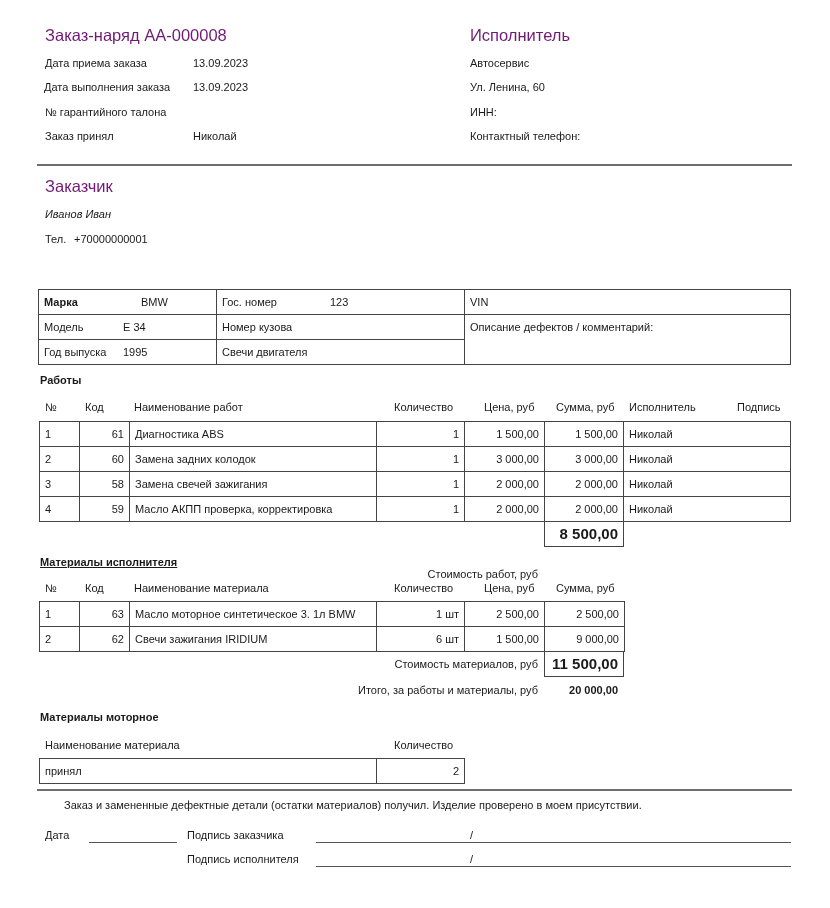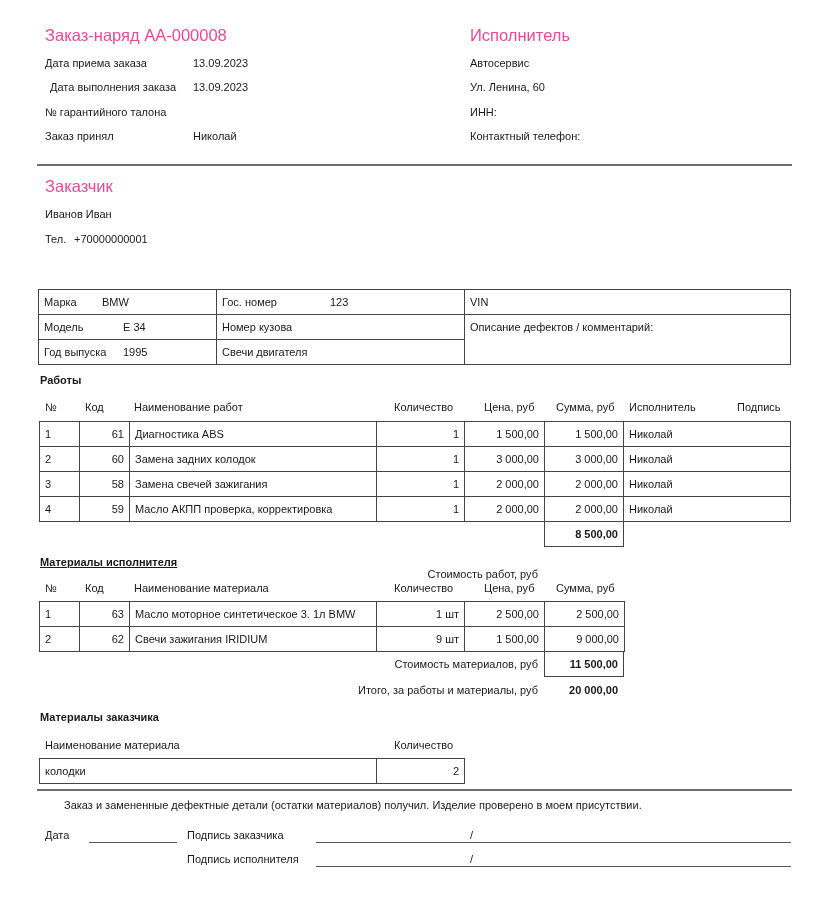--- a/index.html
+++ b/index.html
@@ -1,71 +1,71 @@
 <!DOCTYPE html>
 <html><head>
 <meta charset="utf-8">
 <style>
   * { box-sizing: border-box; margin: 0; padding: 0; }
   html, body { width: 830px; height: 908px; background: #ffffff; overflow: hidden; }
   body { position: relative; font-family: "Liberation Sans", "DejaVu Sans", sans-serif; color: #1a1a1a; font-size: 11px; }
   .abs { position: absolute; white-space: nowrap; }
-  .h1 { font-size: 16.5px; color: #ec4899; }
+  .h1 { font-size: 16.5px; color: #701a75; }
   .lbl { font-size: 11px; }
   .bold { font-weight: bold; }
   .hr { position: absolute; height: 2px; background: #6e6e6e; }
   .sigline { position: absolute; height: 1px; background: #555; }
 
   table.grid { position: absolute; border-collapse: collapse; table-layout: fixed; }
   table.grid td { border: 1px solid #444; font-size: 11px; padding: 0 5px; height: 25px; overflow: hidden; white-space: nowrap; }
   table.grid td.r { text-align: right; }
 
   .colhdr { position: absolute; font-size: 11px; white-space: nowrap; }
-  .box { position: absolute; border: 1px solid #444; font-size: 11px; font-weight: bold; text-align: right; padding: 0 5px; line-height: 24px; }
+  .box { position: absolute; border: 1px solid #444; font-size: 15px; font-weight: bold; text-align: right; padding: 0 5px; line-height: 24px; }
 </style>
 </head>
 <body>
 
 <div class="abs h1" style="left:45px; top:26px;">Заказ-наряд АА-000008</div>
 
 <div class="abs lbl" style="left:45px; top:57px;">Дата приема заказа</div>
 <div class="abs lbl" style="left:193px; top:57px;">13.09.2023</div>
 
-<div class="abs lbl" style="left:50px; top:81px;text-align:center;">Дата выполнения заказа</div>
+<div class="abs lbl" style="left:44px; top:81px;text-align:center;">Дата выполнения заказа</div>
 <div class="abs lbl" style="left:193px; top:81px;">13.09.2023</div>
 
 <div class="abs lbl" style="left:45px; top:106px;">№ гарантийного талона</div>
 <div class="abs lbl" style="left:193px; top:106px;"></div>
 
 <div class="abs lbl" style="left:45px; top:130px;">Заказ принял</div>
 <div class="abs lbl" style="left:193px; top:130px;">Николай</div>
 
 <div class="abs h1" style="left:470px; top:26px;">Исполнитель</div>
 <div class="abs lbl" style="left:470px; top:57px;">Автосервис</div>
 <div class="abs lbl" style="left:470px; top:81px;">Ул. Ленина, 60</div>
 <div class="abs lbl" style="left:470px; top:106px;">ИНН:</div>
 <div class="abs lbl" style="left:470px; top:130px;">Контактный телефон:</div>
 
 <div class="hr" style="left:37px; top:164px; width:755px;"></div>
 
 <div class="abs h1" style="left:45px; top:177px;">Заказчик</div>
-<div class="abs lbl" style="left:45px; top:208px;">Иванов Иван</div>
+<div class="abs lbl" style="left:45px; top:208px;font-style:italic;">Иванов Иван</div>
 <div class="abs lbl" style="left:45px; top:233px;">Тел.</div>
 <div class="abs lbl" style="left:74px; top:233px;">+70000000001</div>
 
 <table class="grid" style="left:38px; top:289px; width:752px;">
   <colgroup>
       <col style="width:178px">
       <col style="width:248px">
       <col style="width:326px">
     </colgroup>
   <tbody>
       <tr>
     <td>
-      <span style="display:inline-block;width:58px;">Марка</span><span>BMW</span>
+      <span style="display:inline-block;width:97px;font-weight:bold;">Марка</span><span>BMW</span>
     </td>
     <td>
       <span style="display:inline-block;width:108px;">Гос. номер</span><span>123</span>
     </td>
     <td><span>VIN</span></td>
   </tr>
   <tr>
     <td>
       <span style="display:inline-block;width:79px;">Модель</span><span>E 34</span>
     </td>
@@ -169,46 +169,46 @@
     <td class="r">63</td>
     <td>Масло моторное синтетическое 3. 1л BMW</td>
     <td class="r">1 шт</td>
     <td class="r">2 500,00</td>
     <td class="r">2 500,00</td>
   </tr>
   <tr>
     <td>2</td>
     <td class="r">62</td>
     <td>Свечи зажигания IRIDIUM</td>
-    <td class="r">9 шт</td>
+    <td class="r">6 шт</td>
     <td class="r">1 500,00</td>
     <td class="r">9 000,00</td>
   </tr>
 </tbody>
   </table>
 
 <div class="abs lbl" style="right:292px; top:658px;">Стоимость материалов, руб</div>
 <div class="box" style="left:544px; top:651px; width:80px; height:26px;">11 500,00</div>
 
 <div class="abs lbl" style="right:292px; top:684px;">Итого, за работы и материалы, руб</div>
 <div class="abs lbl bold" style="right:212px; top:684px;">20 000,00</div>
 
-<div class="abs lbl bold" style="left:40px; top:711px;">Материалы заказчика</div>
+<div class="abs lbl bold" style="left:40px; top:711px;">Материалы моторное</div>
 
 <div class="colhdr" style="left:45px; top:739px;">Наименование материала</div>
 <div class="colhdr" style="left:394px; top:739px;">Количество</div>
 
 <table class="grid" style="left:39px; top:758px; width:425px;">
   <colgroup>
       <col style="width:337px">
       <col style="width:88px">
     </colgroup>
   <tbody>
       <tr>
-    <td>колодки</td>
+    <td>принял</td>
     <td class="r">2</td>
   </tr>
 </tbody>
   </table>
 
 <div class="hr" style="left:37px; top:789px; width:755px;"></div>
 
 <div class="abs lbl" style="left:40px; top:799px;margin-left:24px;">Заказ и замененные дефектные детали (остатки материалов) получил. Изделие проверено в моем присутствии.</div>
 
 <div class="abs lbl" style="left:45px; top:829px;">Дата</div>

